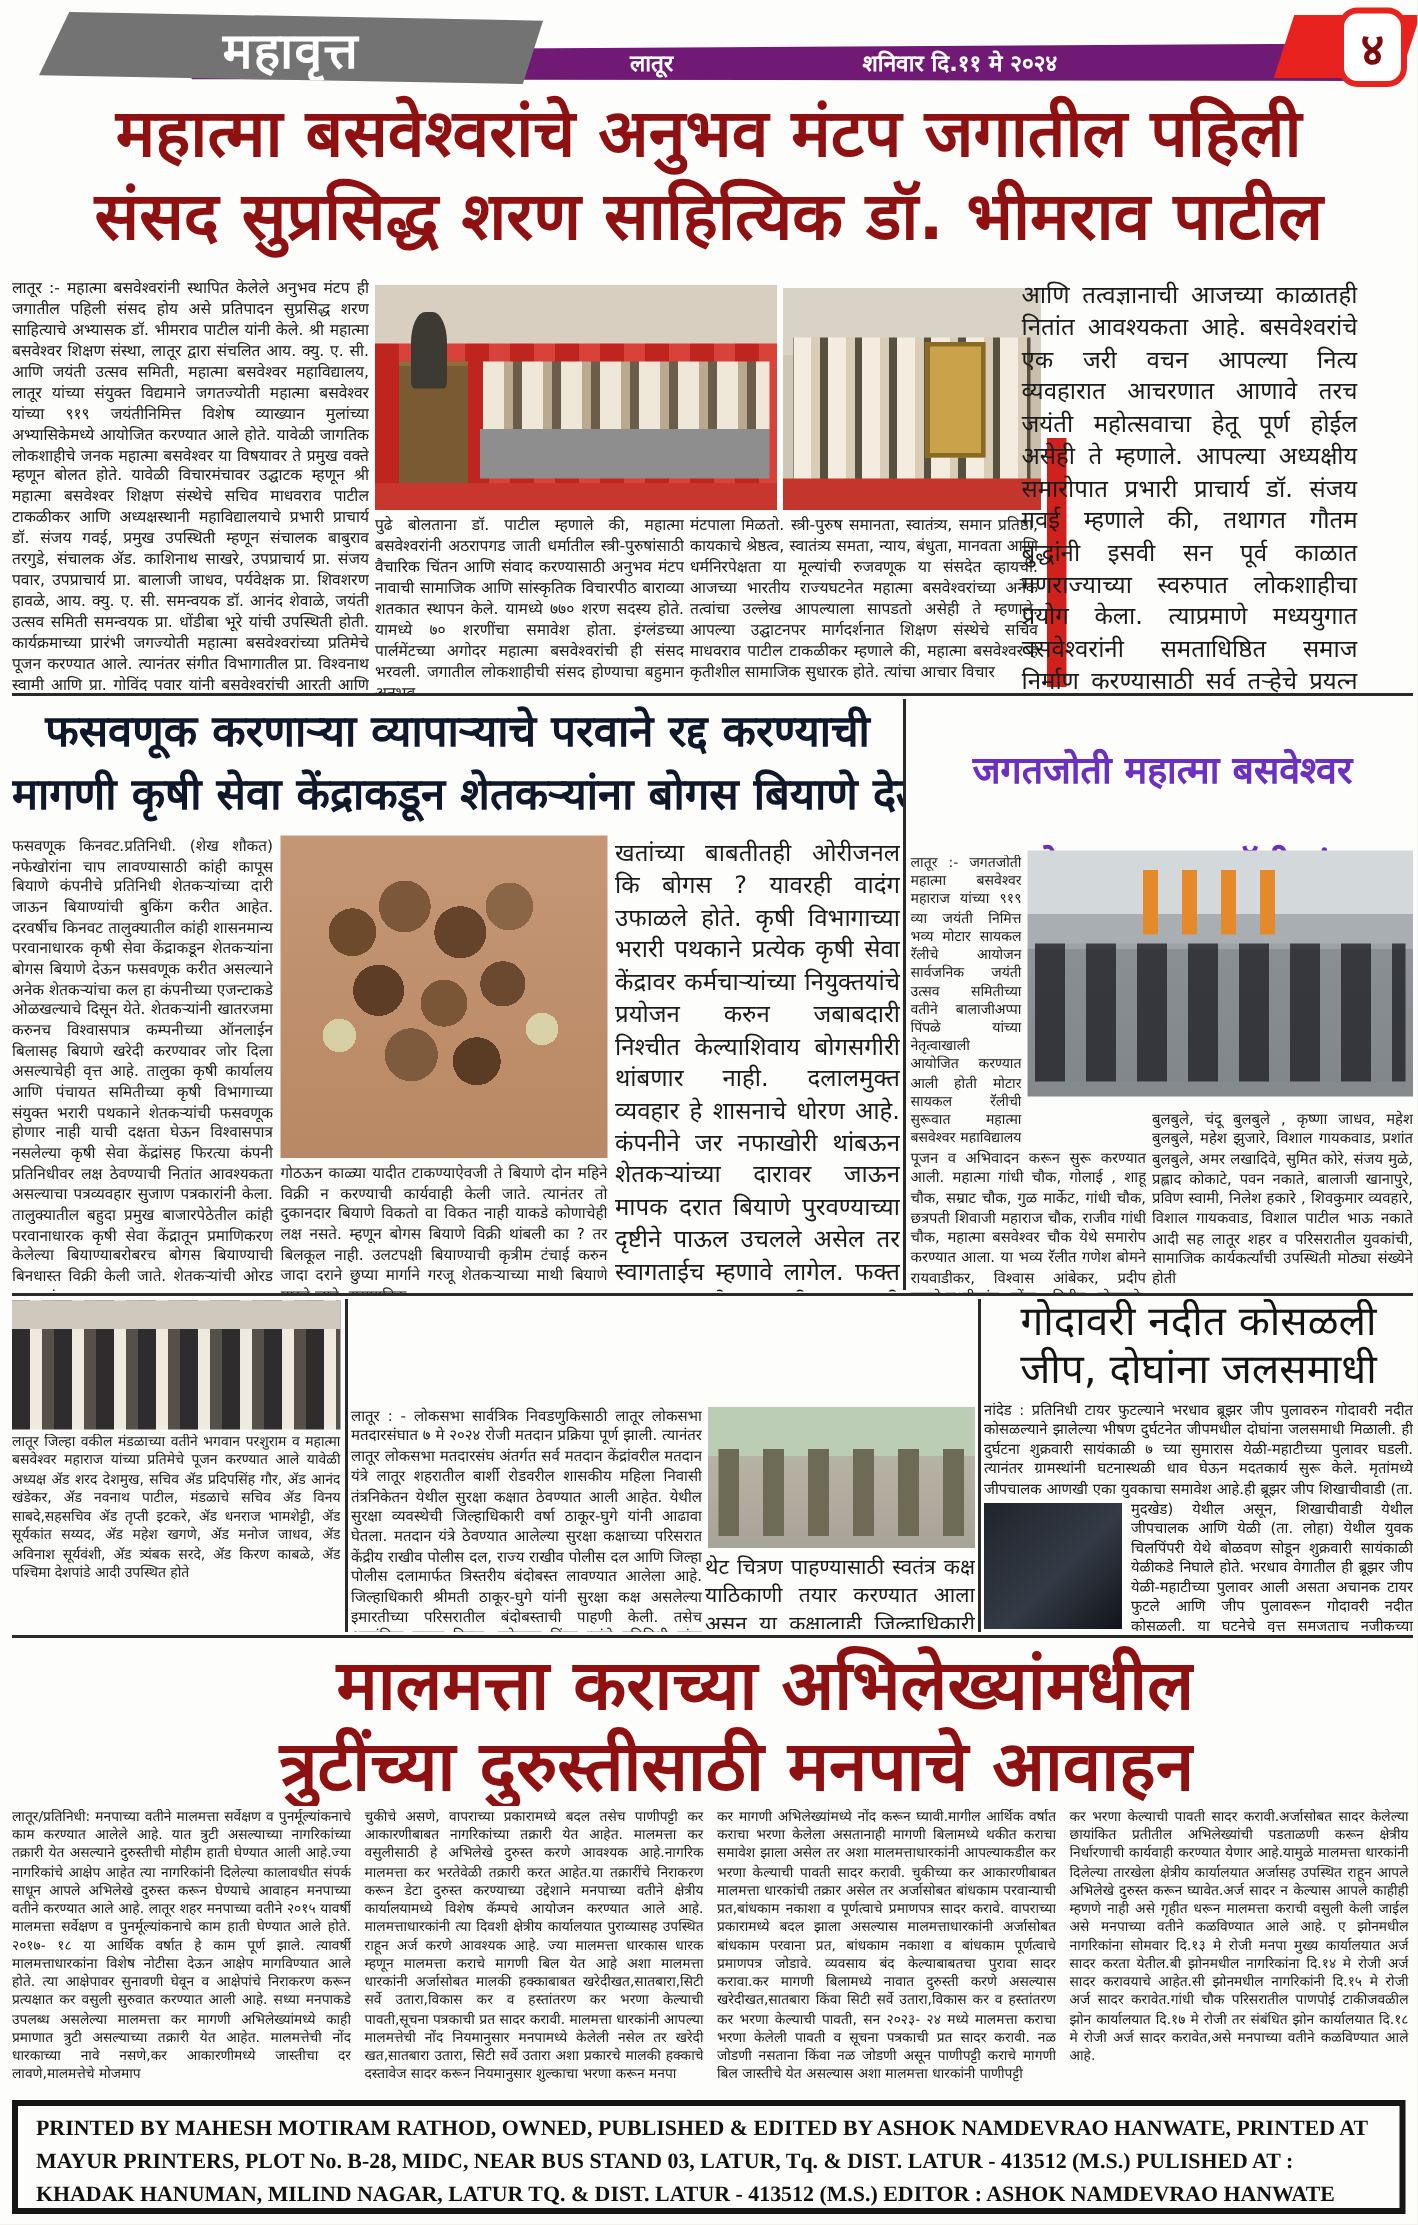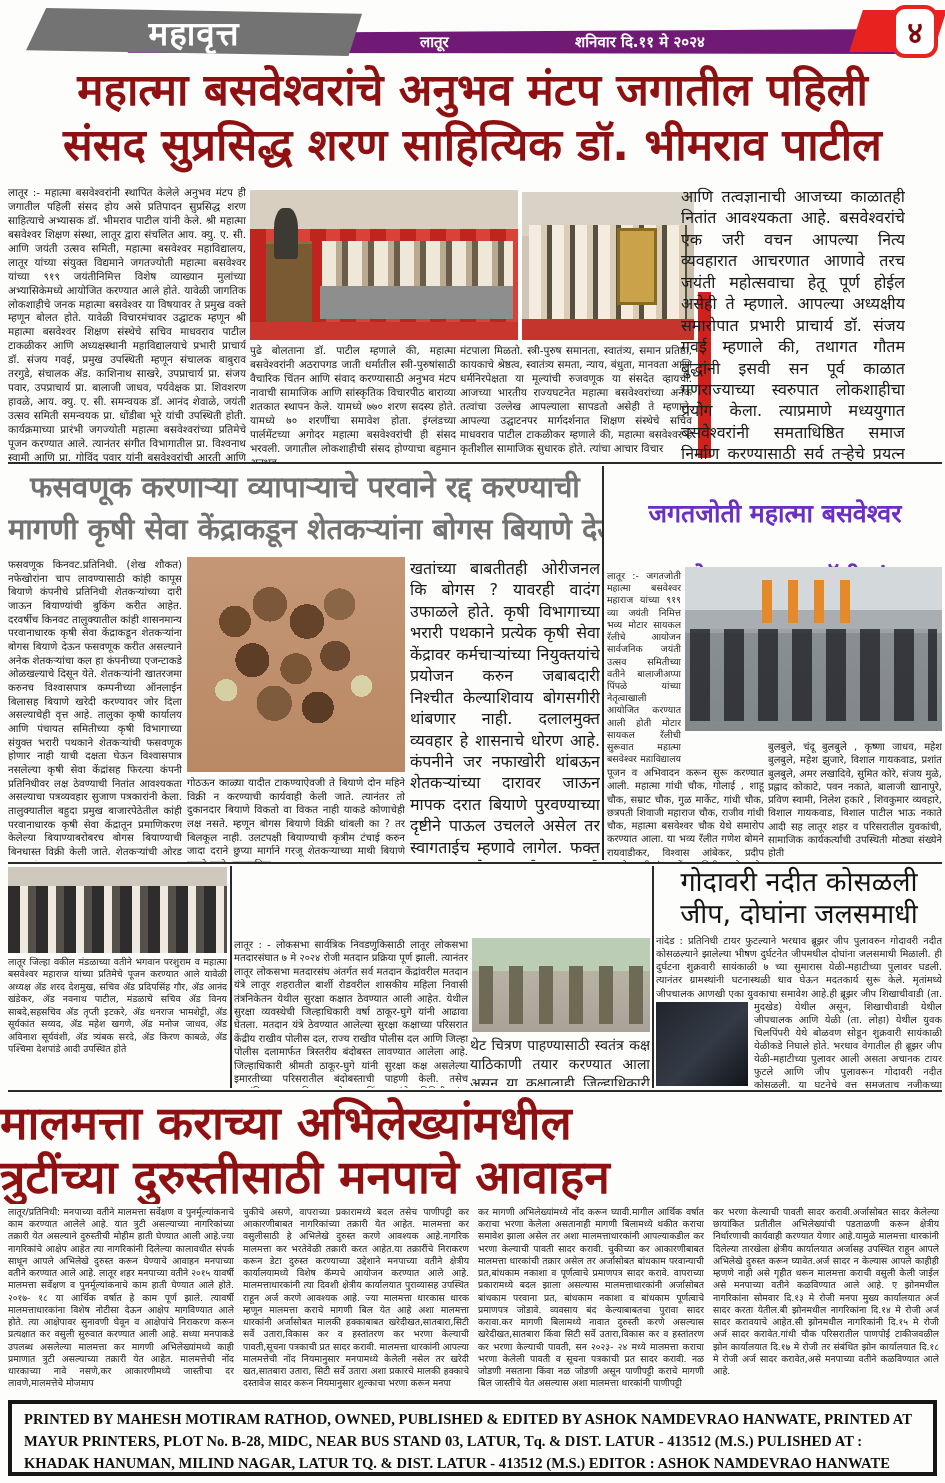--- a/index.html
+++ b/index.html
@@ -94,39 +94,39 @@
   }
   .ph-evm .cops{position:absolute;left:4%;top:30%;width:92%;height:62%;
       background:repeating-linear-gradient(90deg,#6d6a55 0 14px,rgba(0,0,0,0) 14px 30px);}
   .ph-jeep{background:linear-gradient(135deg,#20242c 0%,#343b46 55%,#11141a 100%);}
   
   .a1-left{left:8px;top:186px;width:238px;height:276px;font-size:10.4px;}
   .a1-right{left:681px;top:186px;width:224px;height:276px;font-size:16px;}
   .a1-mid1{left:250px;top:344px;width:206px;height:118px;font-size:10.4px;}
   .a1-mid2{left:460px;top:344px;width:232px;height:118px;font-size:10.4px;}
   .a2-headline{left:8px;top:466px;width:594px;height:88px;text-align:center;}
-  .a2-headline div{font-size:29px;font-weight:bold;color:#737373;line-height:1.45;white-space:nowrap;}
+  .a2-headline div{font-size:29px;font-weight:bold;color:#0f172a;line-height:1.45;white-space:nowrap;}
   .a2-col1{left:8px;top:558px;width:174px;height:303px;font-size:10.2px;}
   .a2-below{left:187px;top:776px;width:218px;height:86px;font-size:10.2px;}
   .a2-col3{left:410px;top:558px;width:190px;height:303px;font-size:16px;}
   .a3-headline{left:608px;top:466px;width:334px;height:102px;text-align:center;}
   .a3-headline div{font-size:25px;font-weight:bold;color:#6b2fc2;line-height:1.32;white-space:nowrap;margin-top:31px;}
   .a3-col1{left:607px;top:570px;width:74px;height:192px;font-size:9.4px;line-height:1.3;}
   .a3-below1{left:607px;top:766px;width:157px;height:96px;font-size:9.9px;}
   .a3-below2{left:768px;top:740px;width:174px;height:122px;font-size:9.9px;}
   .a4-text{left:8px;top:956px;width:219px;height:132px;font-size:9.3px;}
   .a5-headline{left:234px;top:866px;width:416px;height:70px;text-align:center;}
   .a5-headline div{font-size:26px;font-weight:bold;color:#1f3fd9;line-height:1.3;white-space:nowrap;}
   .a5-col{left:234px;top:938px;width:234px;height:150px;font-size:10px;}
   .a5-caption{left:470px;top:1036px;width:180px;height:50px;font-size:14px;}
   .a6-headline{left:656px;top:866px;width:286px;height:66px;text-align:center;}
   .a6-headline div{font-size:27px;font-weight:normal;color:#141414;line-height:1.2;white-space:nowrap;}
   .a6-body{left:656px;top:934px;width:286px;height:154px;font-size:9.8px;}
   .a6-photo{float:left;width:92px;height:84px;margin:2px 6px 2px 0;}
-  .a7-headline{left:0;top:1096px;width:796px;height:108px;text-align:left;}
+  .a7-headline{left:0;top:1096px;width:796px;height:108px;text-align:right;}
   .a7-line{font-size:46px;font-weight:bold;color:#8f1010;line-height:1.18;white-space:nowrap;}
   .a7-col{top:1206px;width:226px;height:188px;font-size:9.2px;line-height:1.33;}
   .footer-box{
     left:8px;top:1400px;width:929px;height:76px;border:4px solid #161616;box-sizing:border-box;
     padding:5px 12px;font-family:"Liberation Serif",serif;font-size:14.6px;font-weight:600;
     line-height:1.5;color:#111;text-align:left;
   }
 </style>
 </head>
 <body>

